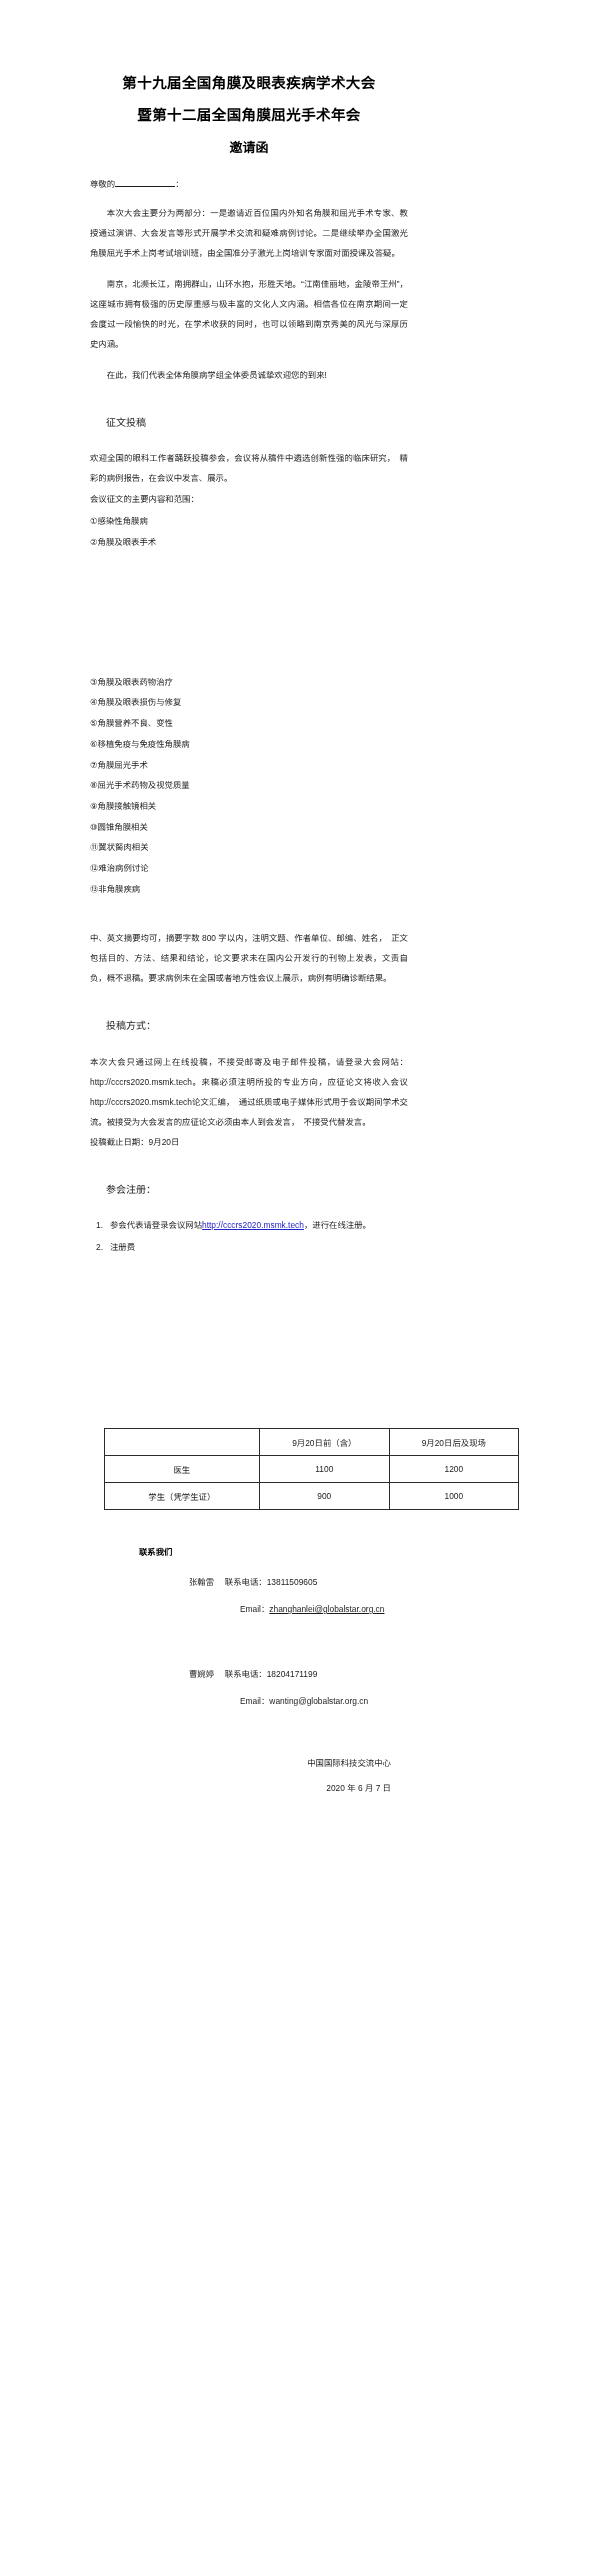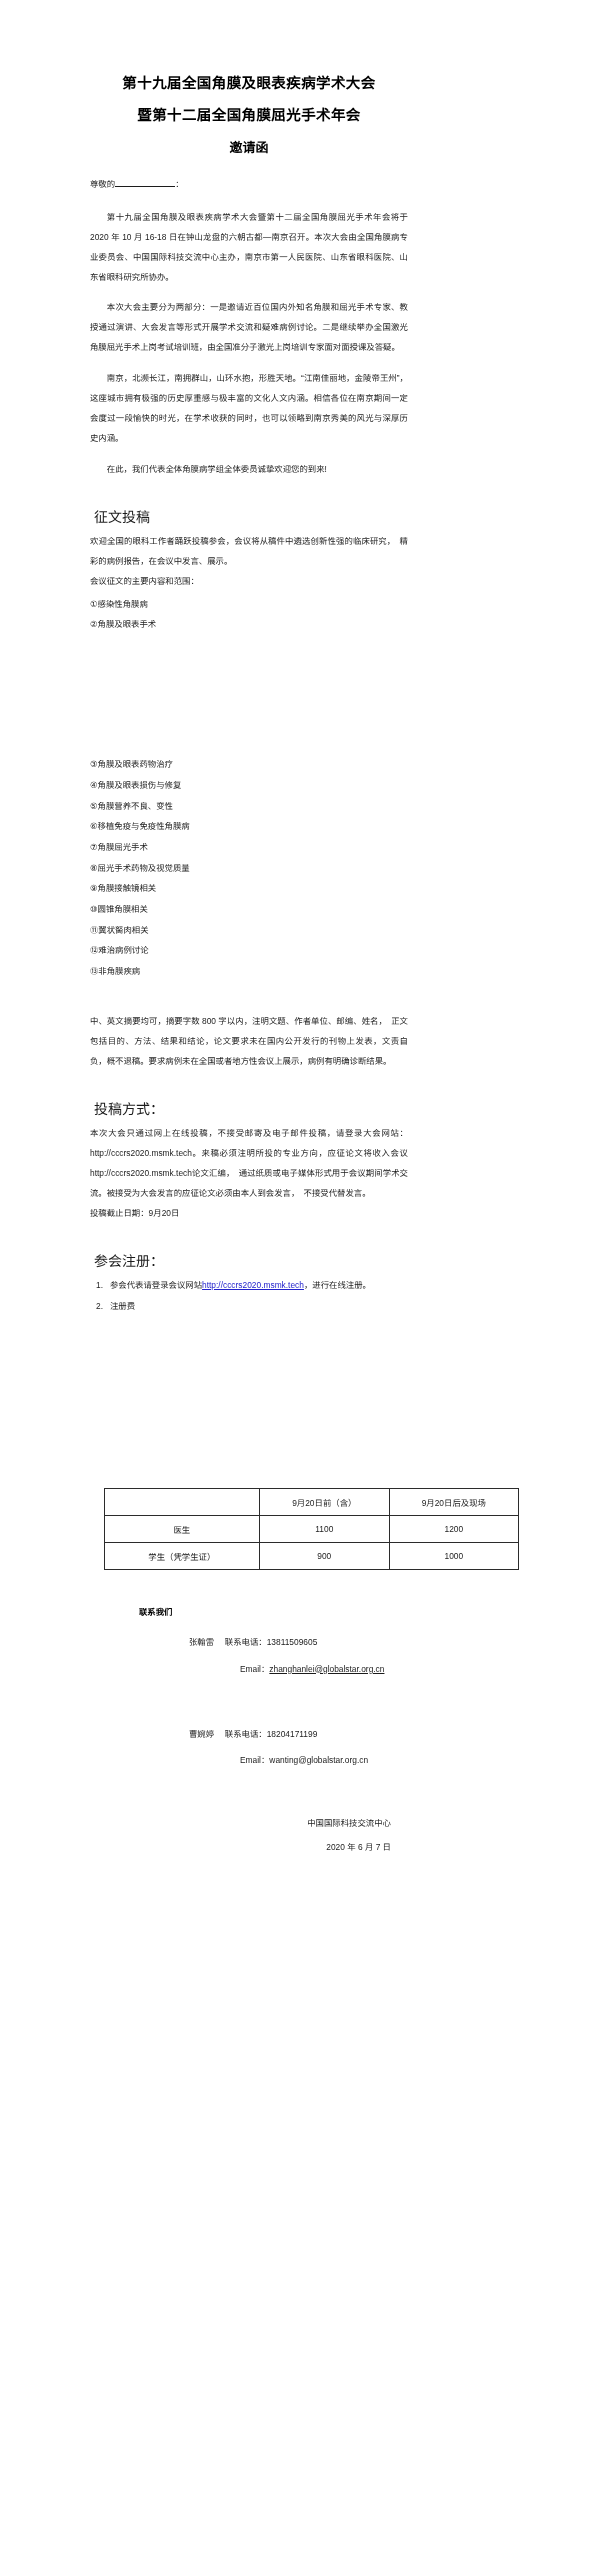--- a/index.html
+++ b/index.html
@@ -72,23 +72,23 @@
     text-justify: inter-ideograph;
     margin: 10.7px 0 0 0;
     text-indent: 2em;
     color: #1c1c1c;
   }
   .para.first { margin-top: 13.8px; }
 
   
   .section { margin-top: 29px; }
   .section-label {
-    font-size: 14px;
+    font-size: 10px;
     line-height: 18.4px;
-    margin: 4px;
+    margin: 16px;
     color: #1c1c1c;
   }
   .flow {
     font-size: 8.4px;
     line-height: 20px;
     margin: 4.6px 0 0 0;
     text-align: justify;
     text-justify: inter-ideograph;
     color: #1c1c1c;
   }
@@ -206,21 +206,20 @@
   <div class="doc">
 
     <div class="title-block">
       <h1 class="doc-title">第十九届全国角膜及眼表疾病学术大会</h1>
       <h1 class="doc-title second">暨第十二届全国角膜屈光手术年会</h1>
       <h2 class="doc-subtitle">邀请函</h2>
     </div>
 
     <p class="salutation"><span>尊敬的</span><span class="blank-line"></span><span>：</span></p>
 
-    <p class="para first">第十九届全国角膜及眼表疾病学术大会暨第十二届全国角膜屈光手术年会将于 2020 年 10 月 16-18 日在钟山龙盘的六朝古都—南京召开。本次大会由全国角膜病专业委员会、中国国际科技交流中心主办，南京市第一人民医院、山东省眼科医院、山东省眼科研究所协办。</p>
     <p class="para">本次大会主要分为两部分：一是邀请近百位国内外知名角膜和屈光手术专家、教授通过演讲、大会发言等形式开展学术交流和疑难病例讨论。二是继续举办全国激光角膜屈光手术上岗考试培训班，由全国准分子激光上岗培训专家面对面授课及答疑。</p>
     <p class="para">南京，北濒长江，南拥群山，山环水抱，形胜天地。“江南佳丽地，金陵帝王州”，这座城市拥有极强的历史厚重感与极丰富的文化人文内涵。相信各位在南京期间一定会度过一段愉快的时光，在学术收获的同时，也可以领略到南京秀美的风光与深厚历史内涵。</p>
     <p class="para">在此，我们代表全体角膜病学组全体委员诚挚欢迎您的到来!</p>
 
     <div class="section">
       <p class="section-label">征文投稿</p>
       <p class="flow">欢迎全国的眼科工作者踊跃投稿参会，会议将从稿件中遴选创新性强的临床研究，　精彩的病例报告，在会议中发言、展示。</p>
       <p class="flow tight">会议征文的主要内容和范围：</p>
       <ul class="topic-list">
         <li>①感染性角膜病</li>

